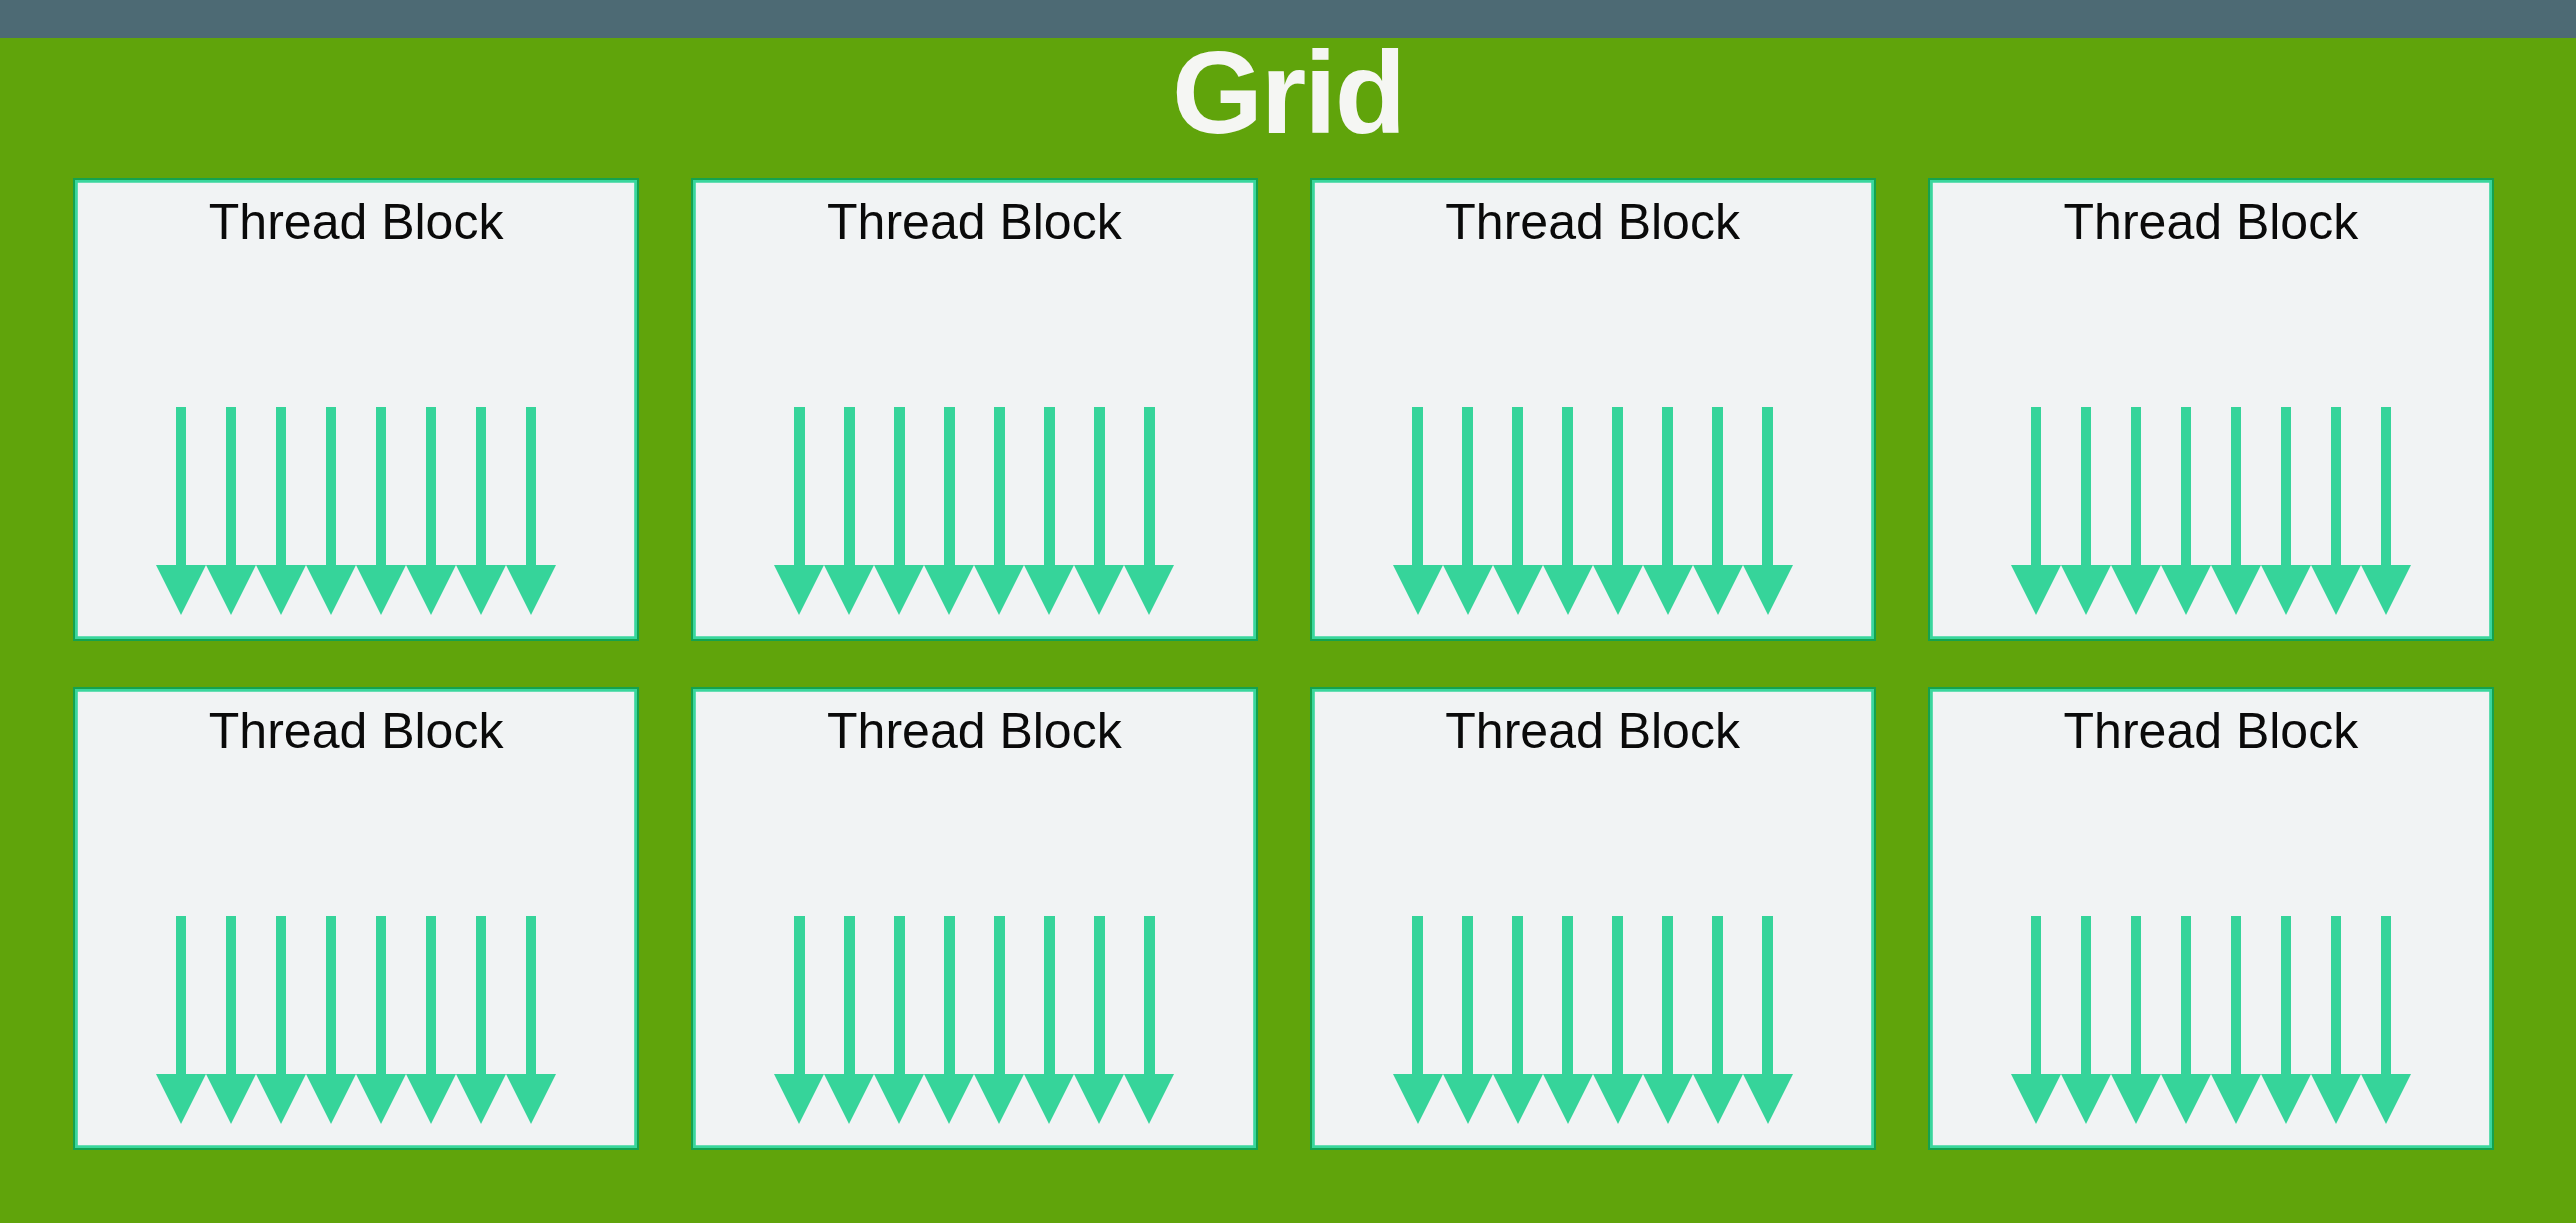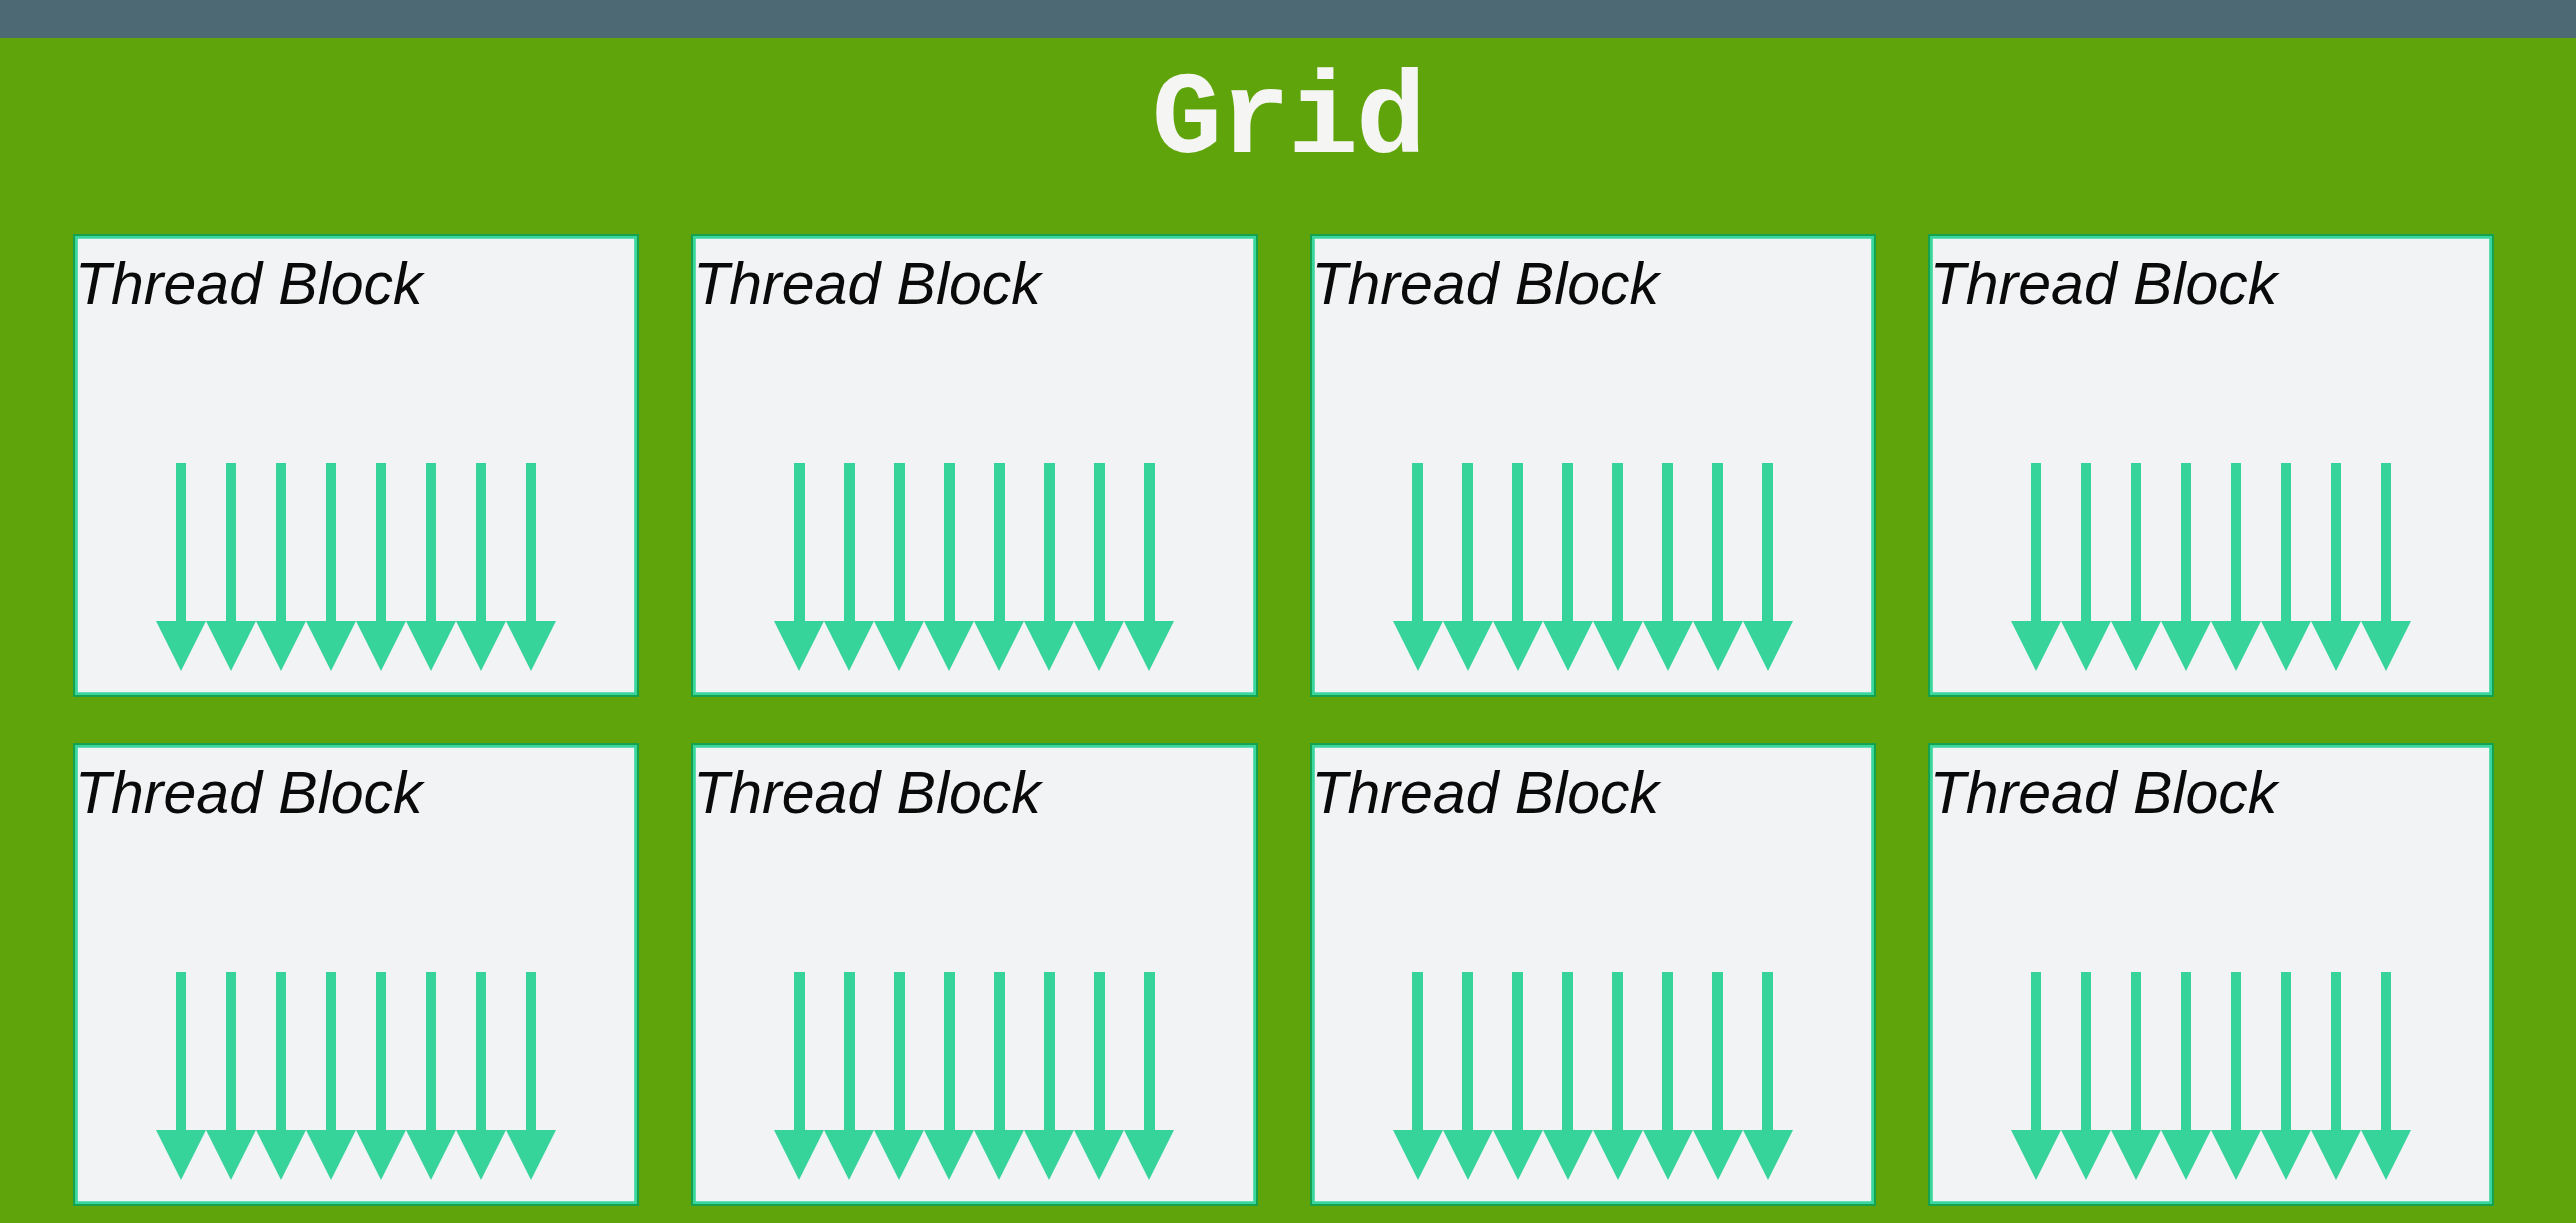--- a/index.html
+++ b/index.html
@@ -21,26 +21,25 @@
   }
   body { background: var(--c-bg); }
 
   .topbar {
     width: 100%;
     height: 38px;
     background: var(--c-topbar);
   }
 
   .title-row {
-    height: 196px;
+    height: 140px;
     display: flex;
     align-items: center;
     justify-content: center;
     padding-bottom: 31px;
-    font-family: Liberation Mono, monospace;
   }
   .grid-title {
     font-size: 117px;
     font-weight: bold;
     letter-spacing: -2.1px;
     color: var(--c-title);
   }
 
   .blocks {
     margin: 0 82px 0 73px;
@@ -53,25 +52,25 @@
 
   .block {
     position: relative;
     background: var(--c-block-fill);
     border: 2.1px solid var(--c-border-outer);
     box-shadow: inset 0 0 0 2.8px var(--c-border-inner);
   }
 
   .block-label {
     margin-top: 10px;
-    font-size: 59px;
+    text-align: center;
+    font-size: 50px;
     line-height: 1.3;
     color: var(--c-label);
     white-space: nowrap;
-    font-style: italic;
   }
 
   .arrows {
     position: absolute;
     left: 0;
     right: 0;
     bottom: 24px;
     display: flex;
     justify-content: center;
   }

